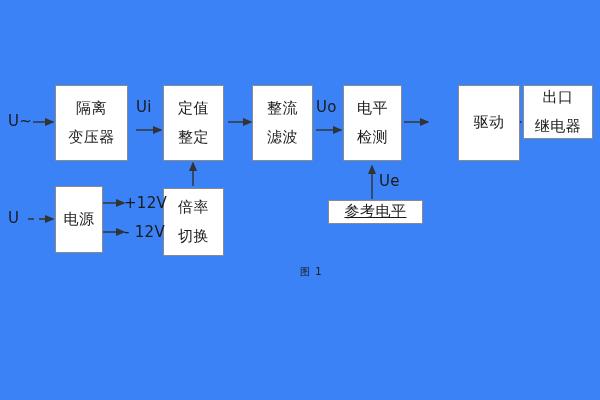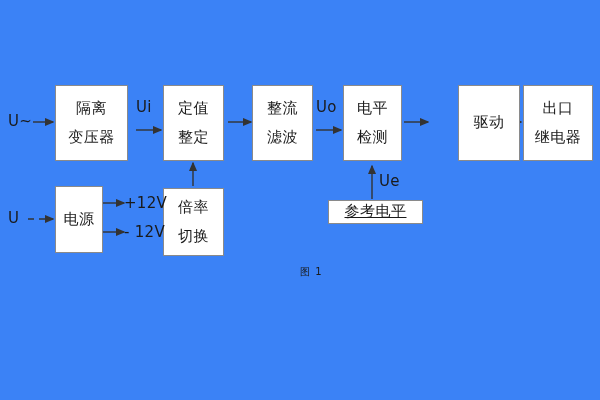--- a/index.html
+++ b/index.html
@@ -112,21 +112,21 @@
 
   <div class="block" style="left:343px; top:85px; width:59px; height:76px;">
     <span class="ln">电平</span>
     <span class="ln">检测</span>
   </div>
 
   <div class="block single" style="left:430px; top:85px; width:62px; height:76px;margin-left:28px;">
     <span class="ln">驱动</span>
   </div>
 
-  <div class="block" style="left:523px; top:85px; width:70px; height:76px;text-align:right;">
+  <div class="block" style="left:523px; top:85px; width:70px; height:54px;text-align:right;">
     <span class="ln">出口</span>
     <span class="ln">继电器</span>
   </div>
 
   <div class="block single" style="left:55px; top:186px; width:48px; height:67px;">
     <span class="ln">电源</span>
   </div>
 
   <div class="block" style="left:163px; top:188px; width:61px; height:68px;">
     <span class="ln">倍率</span>

